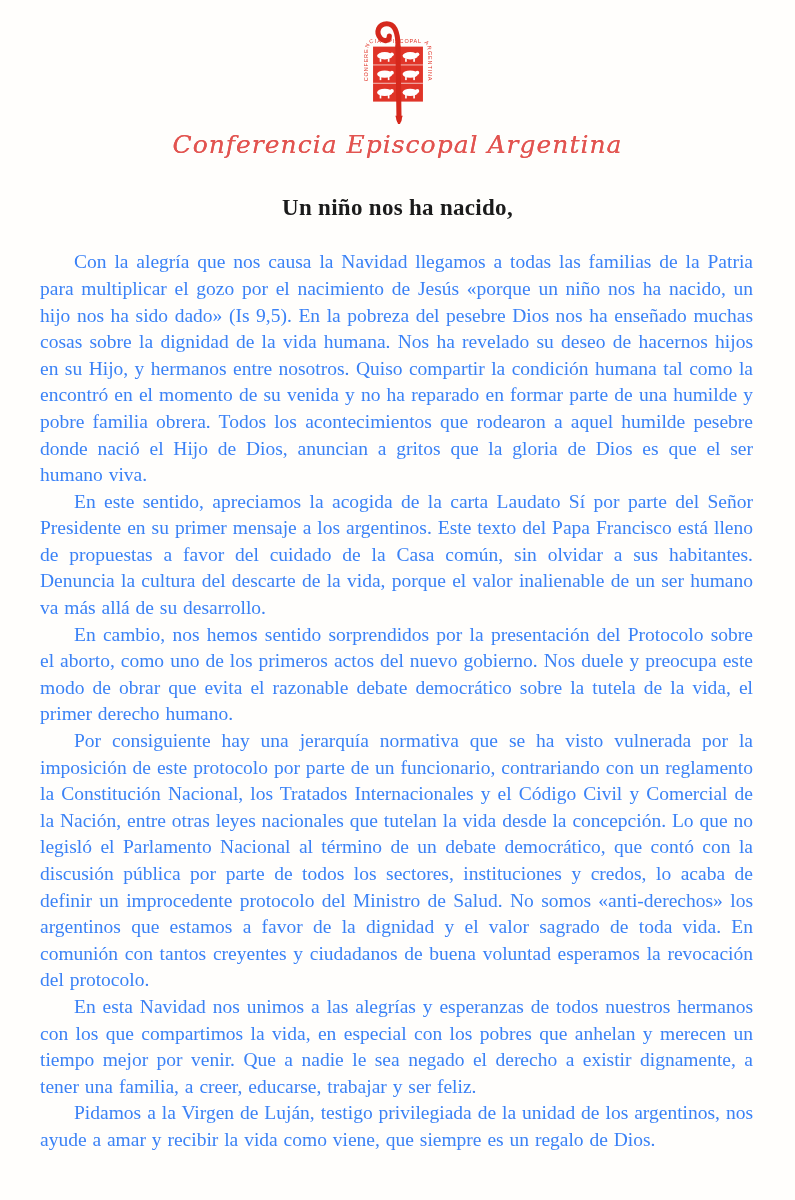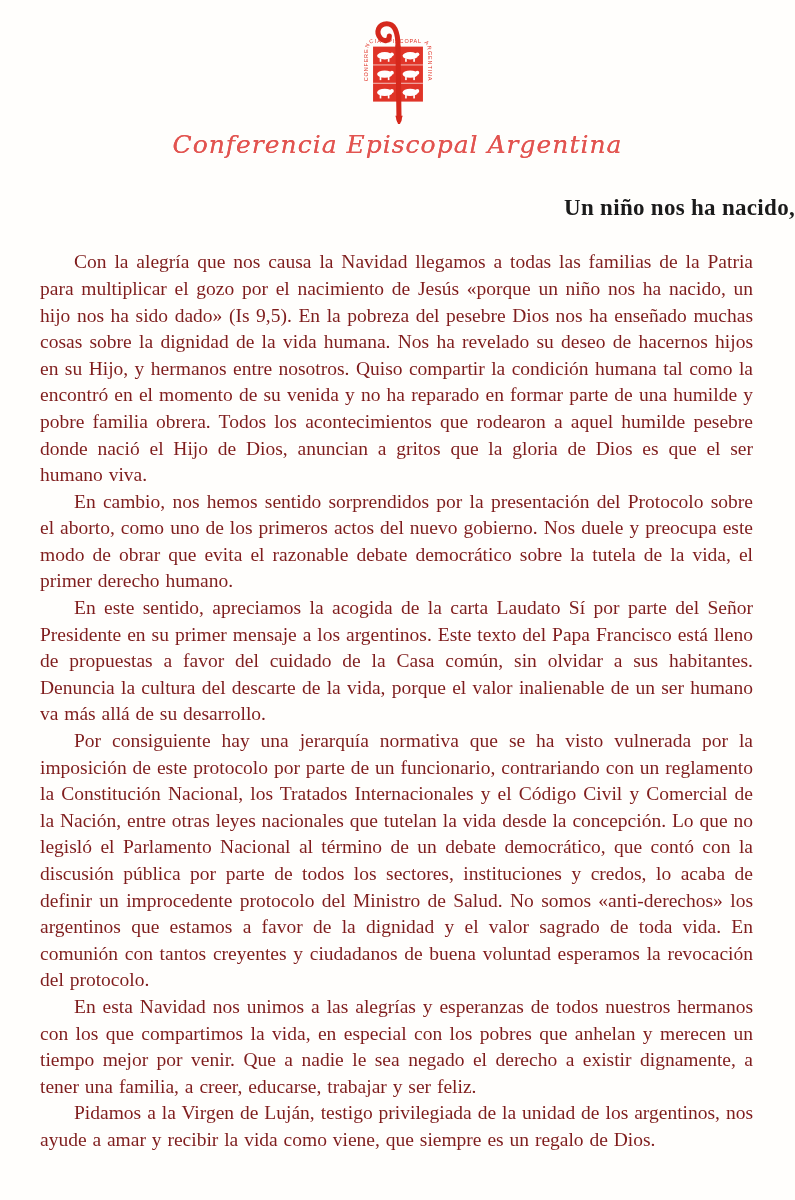--- a/index.html
+++ b/index.html
@@ -21,31 +21,31 @@
     margin-top:6px;
     font-family:"DejaVu Serif", serif;
     font-style:italic;
     font-size:25px;
     letter-spacing:1px;
     color:#e25450;
     text-shadow:0 0 .4px #e25450;
   }
   .title{
     margin:34px 0 0 0;
-    text-align:right;
+    text-align:center;
     font-size:23px;
     font-weight:bold;
     line-height:1.32;
     color:#1b1b1b;
     letter-spacing:.3px;
   }
   .body-text{
     margin-top:26px;
     padding:0 42px 0 40px;
-    color:#7f1d1d;
+    color:#3b82f6;
   }
   .body-text p{
     margin:0;
     text-align:justify;
     text-indent:34px;
     font-size:19.5px;
     line-height:26.6px;
     word-spacing:1px;
   }
 </style>
@@ -116,20 +116,20 @@
       </g>
     </svg>
 
     <div class="script-name">Conferencia Episcopal Argentina</div>
   </header>
 
   <h1 class="title"><span>Un niño nos ha nacido,</span><br></h1>
 
   <main class="body-text">
     <p>Con la alegría que nos causa la Navidad llegamos a todas las familias de la Patria para multiplicar el gozo por el nacimiento de Jesús «porque un niño nos ha nacido, un hijo nos ha sido dado» (Is 9,5). En la pobreza del pesebre Dios nos ha enseñado muchas cosas sobre la dignidad de la vida humana. Nos ha revelado su deseo de hacernos hijos en su Hijo, y hermanos entre nosotros. Quiso compartir la condición humana tal como la encontró en el momento de su venida y no ha reparado en formar parte de una humilde y pobre familia obrera. Todos los acontecimientos que rodearon a aquel humilde pesebre donde nació el Hijo de Dios, anuncian a gritos que la gloria de Dios es que el ser humano viva.</p>
+    <p>En este sentido, apreciamos la acogida de la carta Laudato Sí por parte del Señor Presidente en su primer mensaje a los argentinos. Este texto del Papa Francisco está lleno de propuestas a favor del cuidado de la Casa común, sin olvidar a sus habitantes. Denuncia la cultura del descarte de la vida, porque el valor inalienable de un ser humano va más allá de su desarrollo.</p>
     <p>En cambio, nos hemos sentido sorprendidos por la presentación del Protocolo sobre el aborto, como uno de los primeros actos del nuevo gobierno. Nos duele y preocupa este modo de obrar que evita el razonable debate democrático sobre la tutela de la vida, el primer derecho humano.</p>
-    <p>En este sentido, apreciamos la acogida de la carta Laudato Sí por parte del Señor Presidente en su primer mensaje a los argentinos. Este texto del Papa Francisco está lleno de propuestas a favor del cuidado de la Casa común, sin olvidar a sus habitantes. Denuncia la cultura del descarte de la vida, porque el valor inalienable de un ser humano va más allá de su desarrollo.</p>
     <p>Por consiguiente hay una jerarquía normativa que se ha visto vulnerada por la imposición de este protocolo por parte de un funcionario, contrariando con un reglamento la Constitución Nacional, los Tratados Internacionales y el Código Civil y Comercial de la Nación, entre otras leyes nacionales que tutelan la vida desde la concepción. Lo que no legisló el Parlamento Nacional al término de un debate democrático, que contó con la discusión pública por parte de todos los sectores, instituciones y credos, lo acaba de definir un improcedente protocolo del Ministro de Salud. No somos «anti-derechos» los argentinos que estamos a favor de la dignidad y el valor sagrado de toda vida. En comunión con tantos creyentes y ciudadanos de buena voluntad esperamos la revocación del protocolo.</p>
     <p>En esta Navidad nos unimos a las alegrías y esperanzas de todos nuestros hermanos con los que compartimos la vida, en especial con los pobres que anhelan y merecen un tiempo mejor por venir. Que a nadie le sea negado el derecho a existir dignamente, a tener una familia, a creer, educarse, trabajar y ser feliz.</p>
     <p>Pidamos a la Virgen de Luján, testigo privilegiada de la unidad de los argentinos, nos ayude a amar y recibir la vida como viene, que siempre es un regalo de Dios.</p>
   </main>
 
 </div>
 
 </body></html>

